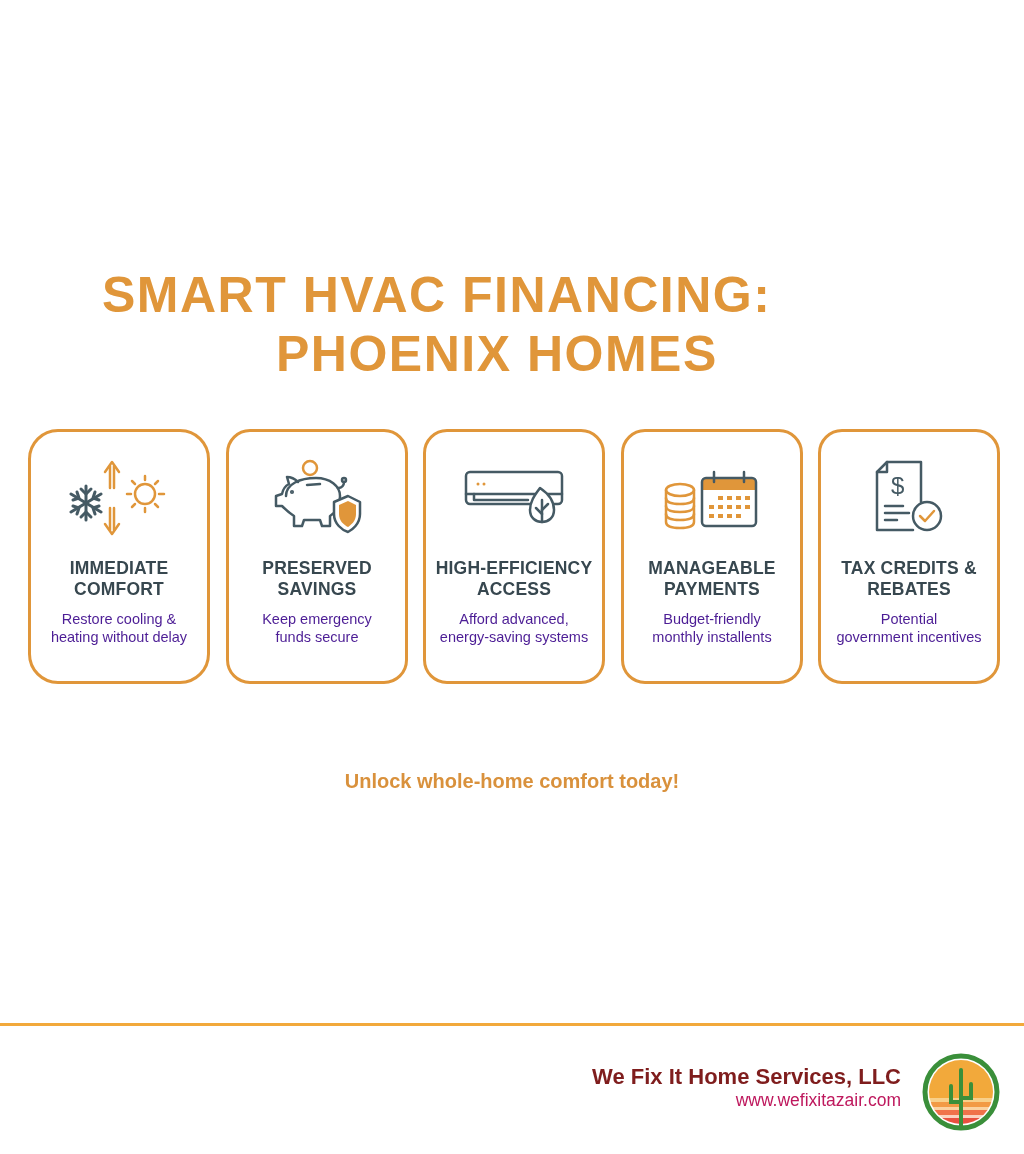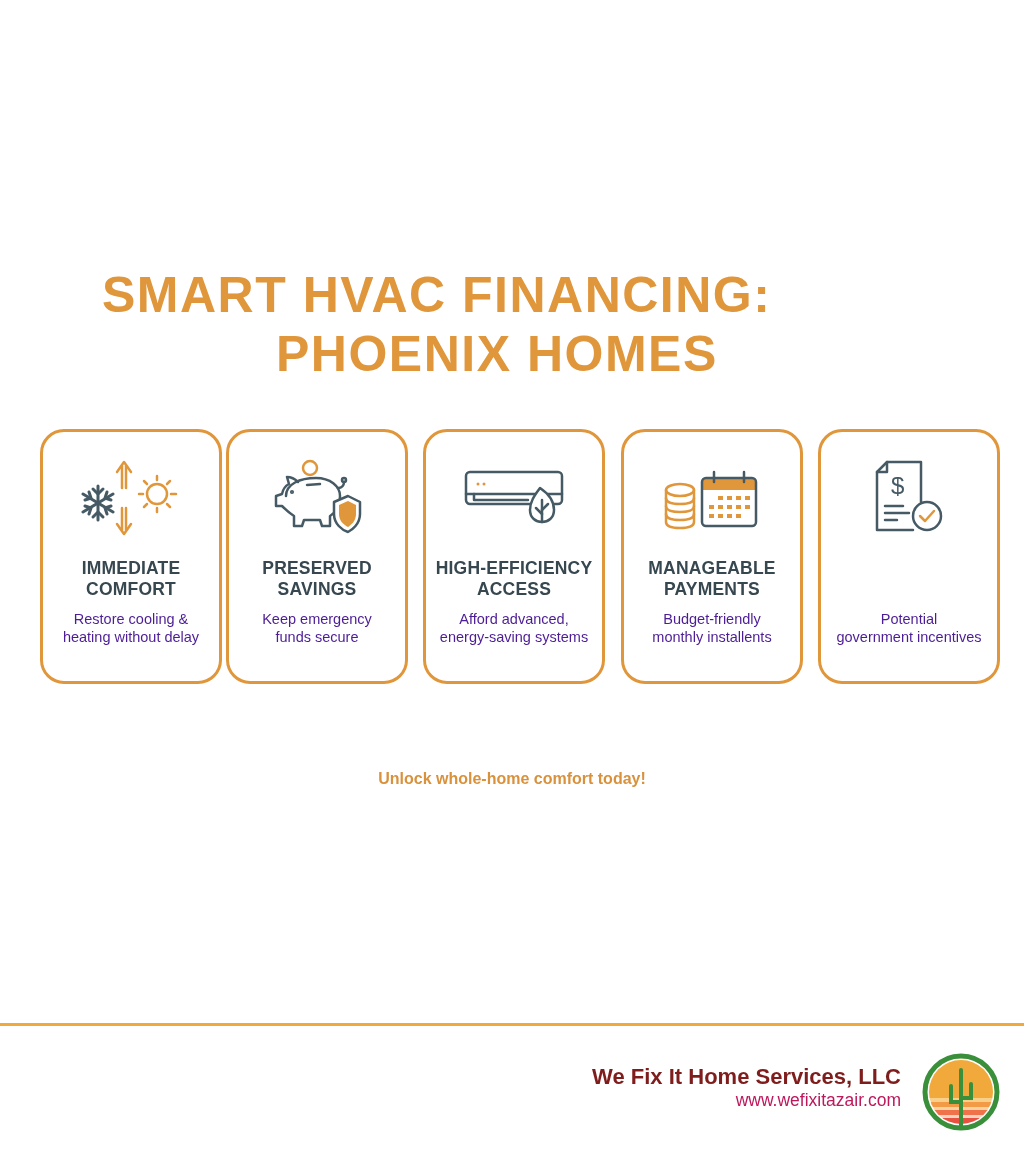--- a/index.html
+++ b/index.html
@@ -26,21 +26,21 @@
       font-weight: 700; font-size: 17.5px; line-height: 21px; color: #37474f;
       white-space: pre-line; letter-spacing: 0.2px;
     }
     .card .desc {
       position: absolute; top: 178px; left: 0; width: 100%;
       font-size: 14.5px; line-height: 18px; color: #4c1d95; white-space: pre-line;
     }
 
     .tagline {
       position: absolute; top: 770px; left: 0; width: 1024px; text-align: center;
-      font-weight: 700; font-size: 16px; color: #d9913c; padding-left: 0;
+      font-weight: 700; font-size: 20px; color: #d9913c; padding-left: 0;
     }
 
     .footer-rule { position: absolute; top: 1023px; left: 0; width: 1024px; height: 3px; background: #f2a93b; }
 
     .company {
       position: absolute; top: 1064px; right: 123px; text-align: right;
       font-weight: 700; font-size: 22px; color: #7f1d1d; line-height: 26px;
     }
     .url {
       position: absolute; top: 1090px; right: 123px; text-align: right;
@@ -49,21 +49,21 @@
     .logo { position: absolute; top: 1052px; left: 921px; width: 80px; height: 80px; }
   </style>
 </head>
 <body>
 
 <div class="title l1">SMART HVAC FINANCING:</div>
 <div class="title l2">PHOENIX HOMES</div>
 
 <div class="cards">
 
-  <div class="card" style="left:12px;">
+  <div class="card" style="left:0;border-radius:30px;">
     <div class="icon">
       <svg width="110" height="82" viewBox="0 0 110 82" fill="none" stroke-linecap="round" stroke-linejoin="round">
         <g stroke="#455a64" stroke-width="3">
           <line x1="22" y1="28" x2="22" y2="62"></line>
           <line x1="7" y1="36" x2="37" y2="54"></line>
           <line x1="7" y1="54" x2="37" y2="36"></line>
           <polyline points="17,31 22,36 27,31"></polyline>
           <polyline points="17,59 22,54 27,59"></polyline>
           <polyline points="9,42 15,40 13,34"></polyline>
           <polyline points="35,48 29,50 31,56"></polyline>
@@ -184,20 +184,22 @@
           <polyline points="18,4 18,14 8,14"></polyline>
           <text x="22" y="36" font-size="24" font-family="Liberation Sans, sans-serif" fill="#455a64" stroke="none">$</text>
           <line x1="16" y1="48" x2="34" y2="48"></line>
           <line x1="16" y1="55" x2="40" y2="55"></line>
           <line x1="16" y1="62" x2="28" y2="62"></line>
           <circle cx="58" cy="58" r="14" fill="#fff"></circle>
         </g>
         <polyline points="51,58 56,63 65,53" stroke="#e0963a" stroke-width="2.5"></polyline>
       </svg>
     </div>
+    <div class="heading">TAX CREDITS &amp;
+REBATES</div>
     <div class="desc">Potential
 government incentives</div>
   </div>
 
 </div>
 
 <div class="tagline">Unlock whole-home comfort today!</div>
 
 <div class="footer-rule"></div>
 

